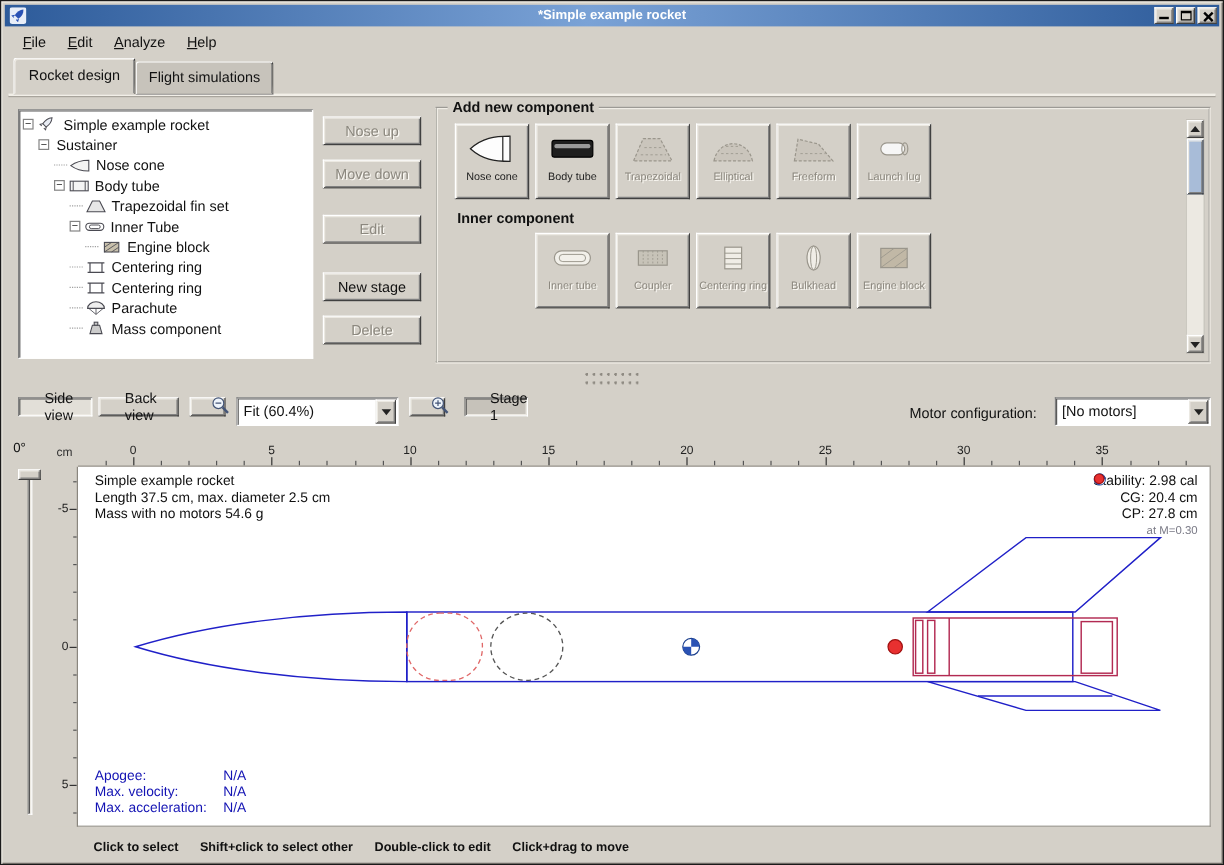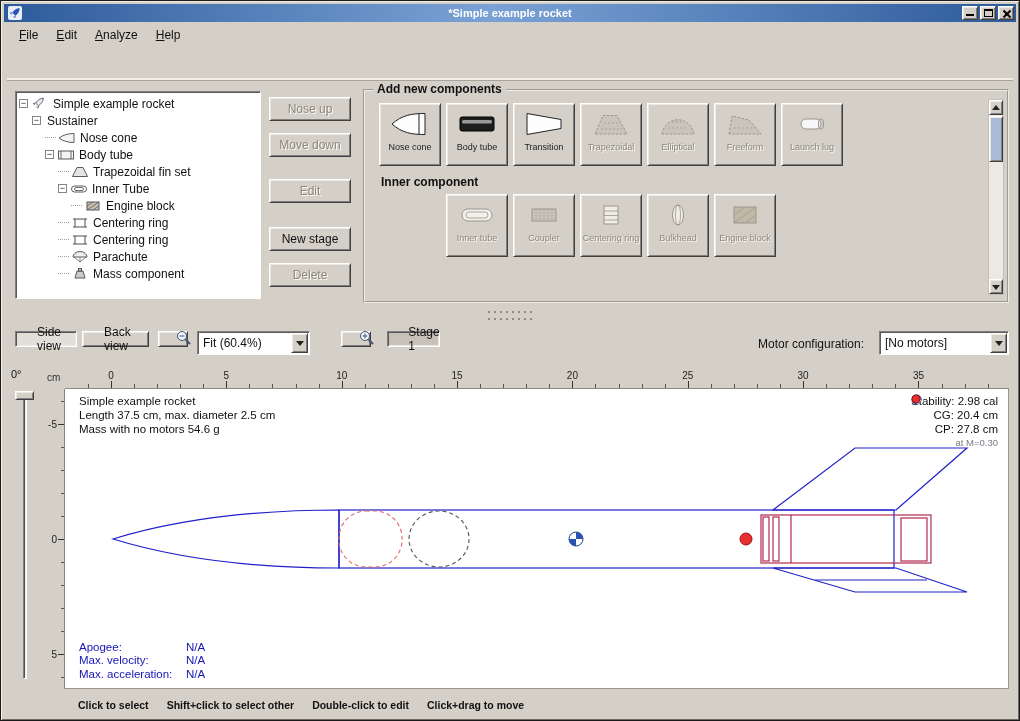--- a/index.html
+++ b/index.html
@@ -139,20 +139,24 @@
     </div>
   </div>
 
   <div class="menubar">
       <span class="menu-item"><u>F</u>ile</span>
       <span class="menu-item"><u>E</u>dit</span>
       <span class="menu-item"><u>A</u>nalyze</span>
       <span class="menu-item"><u>H</u>elp</span>
     </div>
 
+  <div class="tab-bar">
+      <div class="tab">Rocket design</div>
+      <div class="tab inactive">Flight simulations</div>
+    </div>
   <div class="tabpane-line"></div>
 
   <div class="tree-panel field">
       <div class="tree-row">
         <span class="indent" style="width: 0px;"></span>
         <span class="expander">−</span>
         <span class="ticon">
           <svg width="14" height="13" viewBox="0 0 14 14">
             <path d="M12.8 1.2 C9.5 1.5 6.5 3.5 4.5 6.5 L7.5 9.5 C10.5 7.5 12.5 4.5 12.8 1.2 Z" fill="#e8ecf4" stroke="currentColor" stroke-width="0.9"></path>
             <path d="M4.5 6.5 L2 7 L3.5 8.6 M7.5 9.5 L7 12 L5.4 10.5" fill="none" stroke="currentColor" stroke-width="0.9"></path>
@@ -265,48 +269,40 @@
 
   <div class="action-col">
       <div class="btn raised action-btn disabled">Nose up</div>
       <div class="btn raised action-btn disabled">Move down</div>
       <div class="btn raised action-btn disabled">Edit</div>
       <div class="btn raised action-btn">New stage</div>
       <div class="btn raised action-btn disabled">Delete</div>
     </div>
 
   <div class="groupbox">
-    <div class="groupbox-title">Add new components</div>
+    <div class="groupbox-title">Add new component</div>
     <div class="group-content">
         <div class="comp-row" style="margin-left: 0px;">
           <div class="comp-btn">
             <div class="comp-icon">
               <svg width="40" height="26" viewBox="0 0 40 26">
                 <path d="M2 13 C12 4 22 2.5 35 2.5 L35 23.5 C22 23.5 12 22 2 13 Z" fill="#fdfdfd" stroke="currentColor"></path>
                 <line x1="29" y1="2.8" x2="29" y2="23.2" stroke="currentColor"></line>
               </svg>
             </div>
             <div class="comp-label">Nose cone</div>
           </div>
           <div class="comp-btn">
             <div class="comp-icon">
               <svg width="40" height="26" viewBox="0 0 40 26">
                 <rect x="3" y="6" width="34" height="14" rx="2" fill="#1e1e1e" stroke="#000"></rect>
                 <rect x="5" y="9" width="30" height="3.5" rx="1.5" fill="#9a9a9a"></rect>
               </svg>
             </div>
             <div class="comp-label">Body tube</div>
-          </div>
-          <div class="comp-btn">
-            <div class="comp-icon">
-              <svg width="40" height="26" viewBox="0 0 40 26">
-                <path d="M3 2.5 L37 8.5 L37 17.5 L3 23.5 Z" fill="#fdfdfd" stroke="currentColor"></path>
-              </svg>
-            </div>
-            <div class="comp-label">Transition</div>
           </div>
           <div class="comp-btn disabled">
             <div class="comp-icon">
               <svg width="40" height="26" viewBox="0 0 40 26">
                 <path d="M4 23 L12 4.5 L26 4.5 L36 23 Z" fill="rgba(170,165,150,0.25)" stroke="currentColor" stroke-dasharray="2.5 1.5"></path>
                 <path d="M10 18 H31 M13 12 H28" stroke="currentColor" stroke-width="0.7" stroke-dasharray="2 2" fill="none"></path>
               </svg>
             </div>
             <div class="comp-label">Trapezoidal</div>
           </div>
@@ -405,21 +401,21 @@
 
   <div class="btn raised toolbar-btn pressed" style="left:14px;top:330px;width:62px;">Side view</div>
   <div class="btn raised toolbar-btn" style="left:81px;top:330px;width:67px;">Back view</div>
   <div class="btn raised toolbar-btn" style="left:157px;top:330px;width:30px;">
     <span><svg width="17" height="17" viewBox="0 0 17 17">
           <circle cx="7" cy="7" r="4.5" fill="#eef4fb" stroke="#445577"></circle>
           <line x1="10.5" y1="10.5" x2="15" y2="15" stroke="#445577" stroke-width="2"></line>
           <line x1="4.6" y1="7" x2="9.4" y2="7" stroke="#445577"></line>
         </svg></span>
   </div>
-  <div class="combo" style="left:196px;top:330px;width:113px;gap:28px;">
+  <div class="combo" style="left:196px;top:330px;width:135px;gap:28px;">
     <span class="combo-text">Fit (60.4%)</span>
     <span class="combo-arrow">
         <span class="tri-dn"></span>
       </span>
   </div>
   <div class="btn raised toolbar-btn" style="left:340px;top:330px;width:30px;">
     <span><svg width="17" height="17" viewBox="0 0 17 17">
           <circle cx="7" cy="7" r="4.5" fill="#eef4fb" stroke="#445577"></circle>
           <line x1="10.5" y1="10.5" x2="15" y2="15" stroke="#445577" stroke-width="2"></line>
           <line x1="4.6" y1="7" x2="9.4" y2="7" stroke="#445577"></line>

